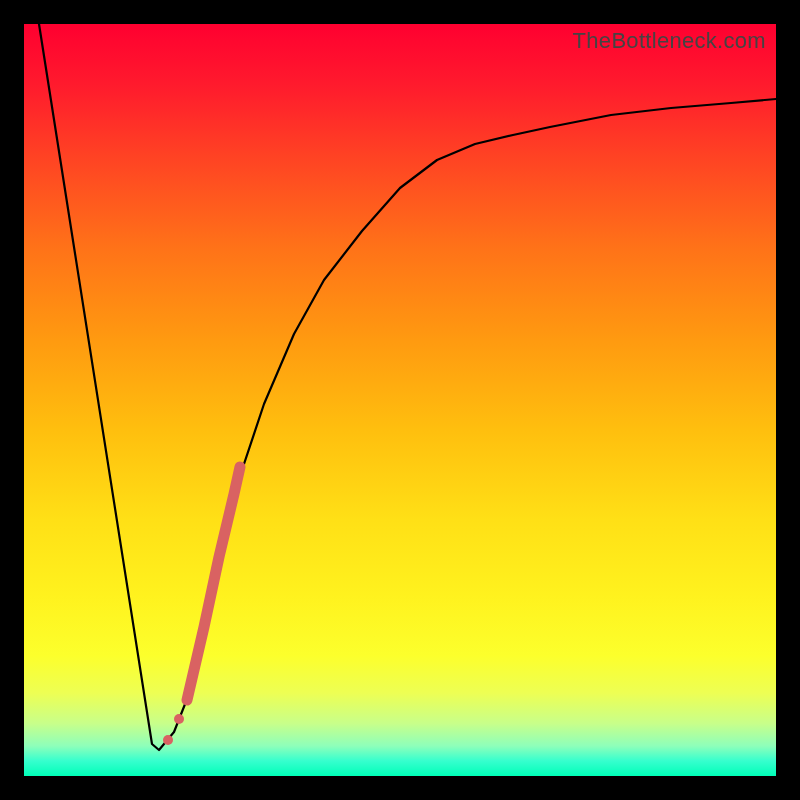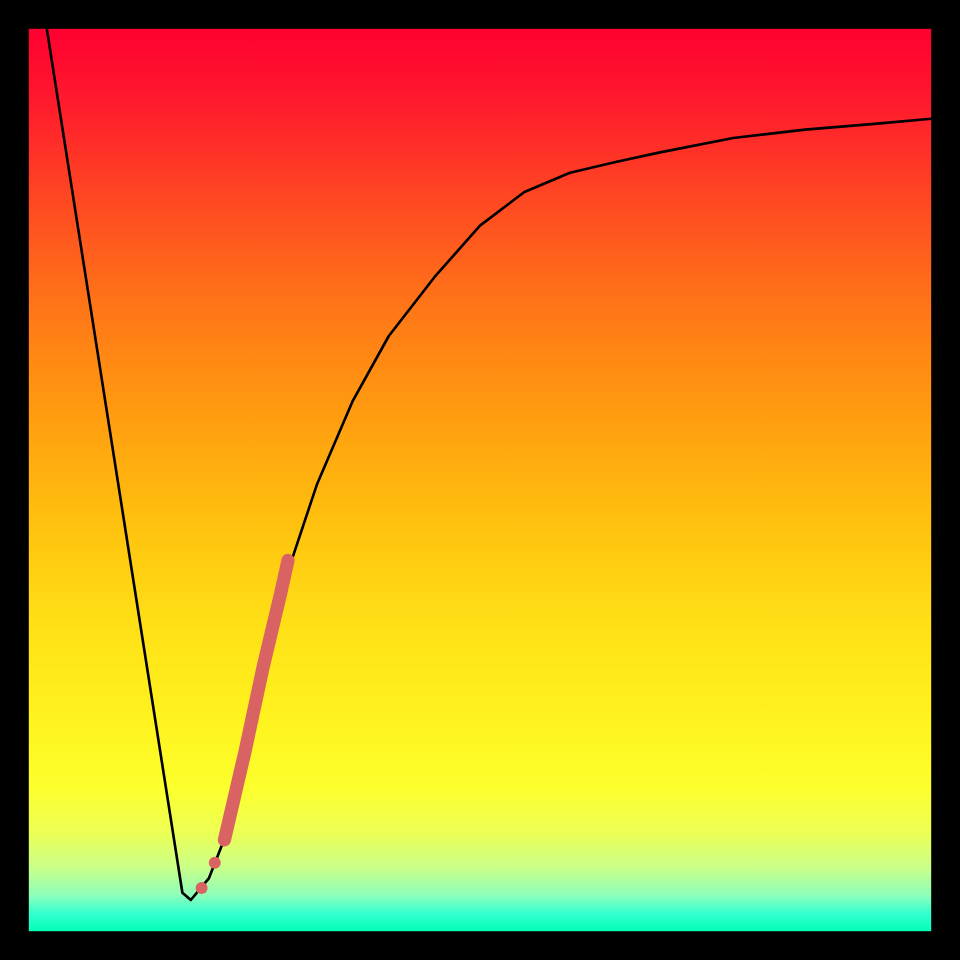--- a/index.html
+++ b/index.html
@@ -57,20 +57,21 @@
     height: 100%;
     overflow: visible;
   }
 </style>
 </head>
 <body>
 
 <div class="frame">
   <div class="plot-area">
 
+    <div class="watermark">TheBottleneck.com</div>
 
     <svg class="curve" viewBox="0 0 752 752" preserveAspectRatio="none">
       <path d="M 15 0
                L 128 720
                L 135 726
                L 150 708
                L 165 670
                L 180 603
                L 195 533
                L 210 470

